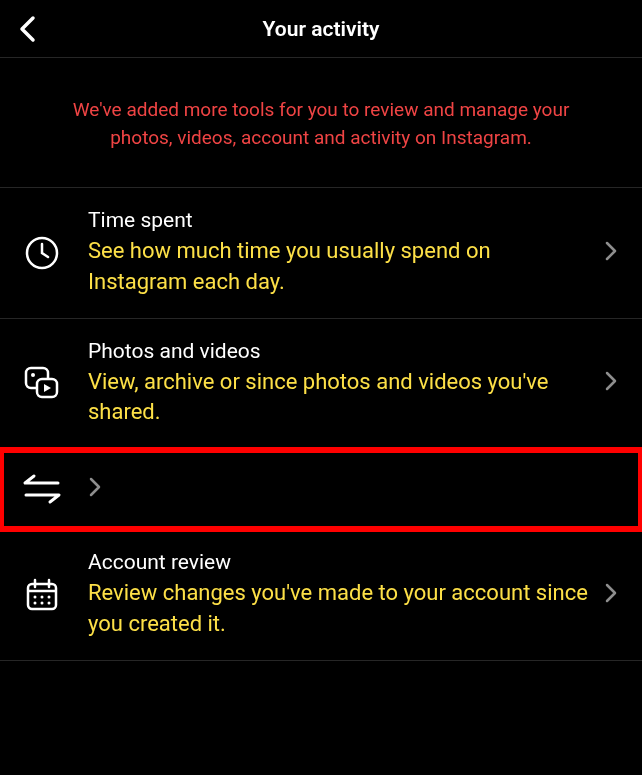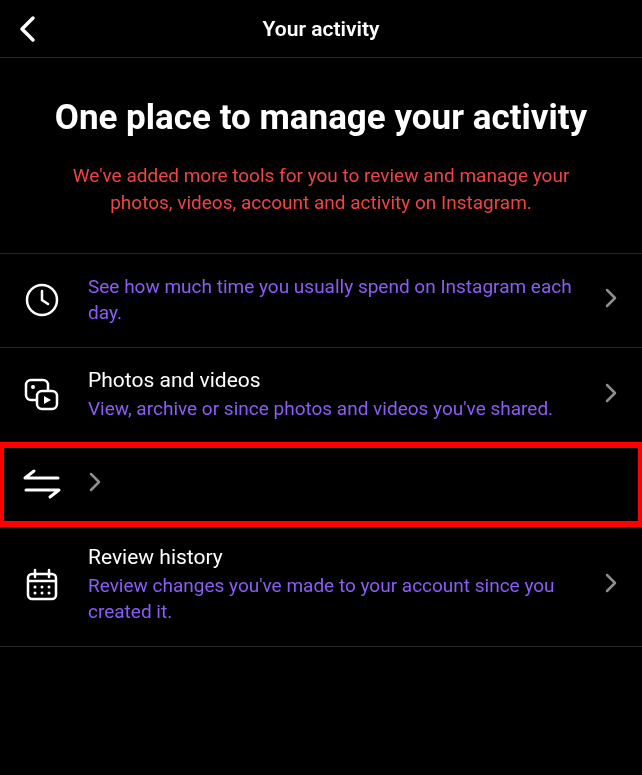--- a/index.html
+++ b/index.html
@@ -81,56 +81,56 @@
       flex: 1;
       padding-right: 12px;
     }
     .item-title {
       font-size: 21px;
       font-weight: 400;
       color: #fff;
       margin-bottom: 4px;
     }
     .item-desc {
-      font-size: 19px;
-      color: #8b5cf6;
+      font-size: 22px;
+      color: #fde047;
       line-height: 1.4;
     }
     .chevron {
       flex-shrink: 0;
       margin-right: 4px;
     }
   </style>
 </head>
 <body>
 
 <div class="header">
   <div class="back-btn">
     <svg width="18" height="28" viewBox="0 0 18 28" fill="none">
       <path d="M15 3 L4 14 L15 25" stroke="#fff" stroke-width="3.5" stroke-linecap="round" stroke-linejoin="round"></path>
     </svg>
   </div>
   <div class="header-title">Your activity</div>
 </div>
 
 <div class="intro">
-  <h1 class="intro-heading">One place to manage your activity</h1>
   <p class="intro-sub">We've added more tools for you to review and manage your photos, videos, account and activity on Instagram.</p>
 </div>
 
 <div class="list">
 
   <div class="list-item">
     <div class="item-icon">
       <svg width="36" height="36" viewBox="0 0 36 36" fill="none">
         <circle cx="18" cy="18" r="15" stroke="#fff" stroke-width="2.5"></circle>
         <path d="M18 9 V18 L24 22" stroke="#fff" stroke-width="2.5" stroke-linecap="round"></path>
       </svg>
     </div>
     <div class="item-text">
+      <div class="item-title">Time spent</div>
       <div class="item-desc">See how much time you usually spend on Instagram each day.</div>
     </div>
     <div class="chevron">
       <svg width="14" height="22" viewBox="0 0 14 22" fill="none">
         <path d="M3 3 L11 11 L3 19" stroke="#8e8e8e" stroke-width="2.5" stroke-linecap="round" stroke-linejoin="round"></path>
       </svg>
     </div>
   </div>
 
   <div class="list-item">
@@ -176,21 +176,21 @@
         <line x1="25" y1="3" x2="25" y2="10" stroke="#fff" stroke-width="2.5" stroke-linecap="round"></line>
         <circle cx="11" cy="20" r="1.5" fill="#fff"></circle>
         <circle cx="18" cy="20" r="1.5" fill="#fff"></circle>
         <circle cx="25" cy="20" r="1.5" fill="#fff"></circle>
         <circle cx="11" cy="26" r="1.5" fill="#fff"></circle>
         <circle cx="18" cy="26" r="1.5" fill="#fff"></circle>
         <circle cx="25" cy="26" r="1.5" fill="#fff"></circle>
       </svg>
     </div>
     <div class="item-text">
-      <div class="item-title">Review history</div>
+      <div class="item-title">Account review</div>
       <div class="item-desc">Review changes you've made to your account since you created it.</div>
     </div>
     <div class="chevron">
       <svg width="14" height="22" viewBox="0 0 14 22" fill="none">
         <path d="M3 3 L11 11 L3 19" stroke="#8e8e8e" stroke-width="2.5" stroke-linecap="round" stroke-linejoin="round"></path>
       </svg>
     </div>
   </div>
 
 </div>

